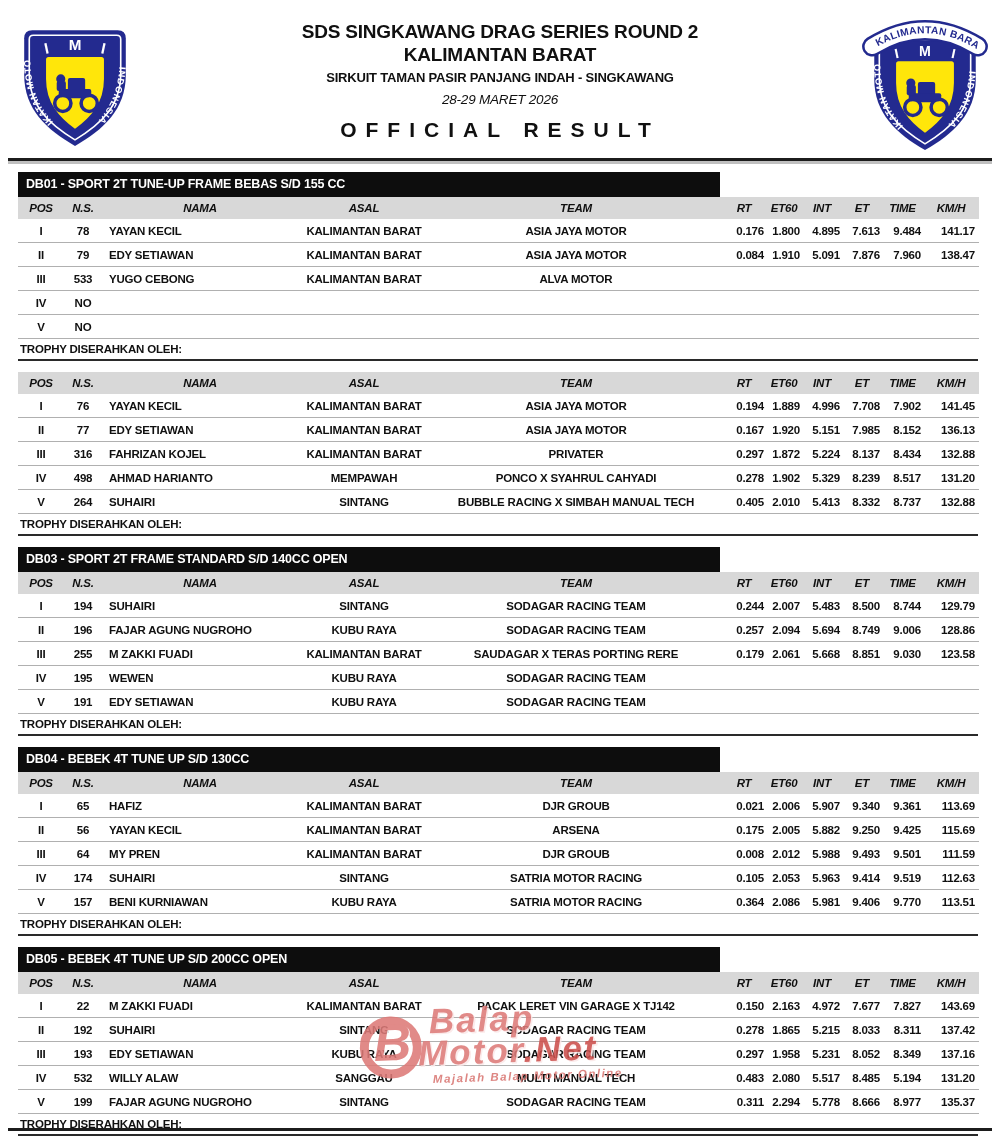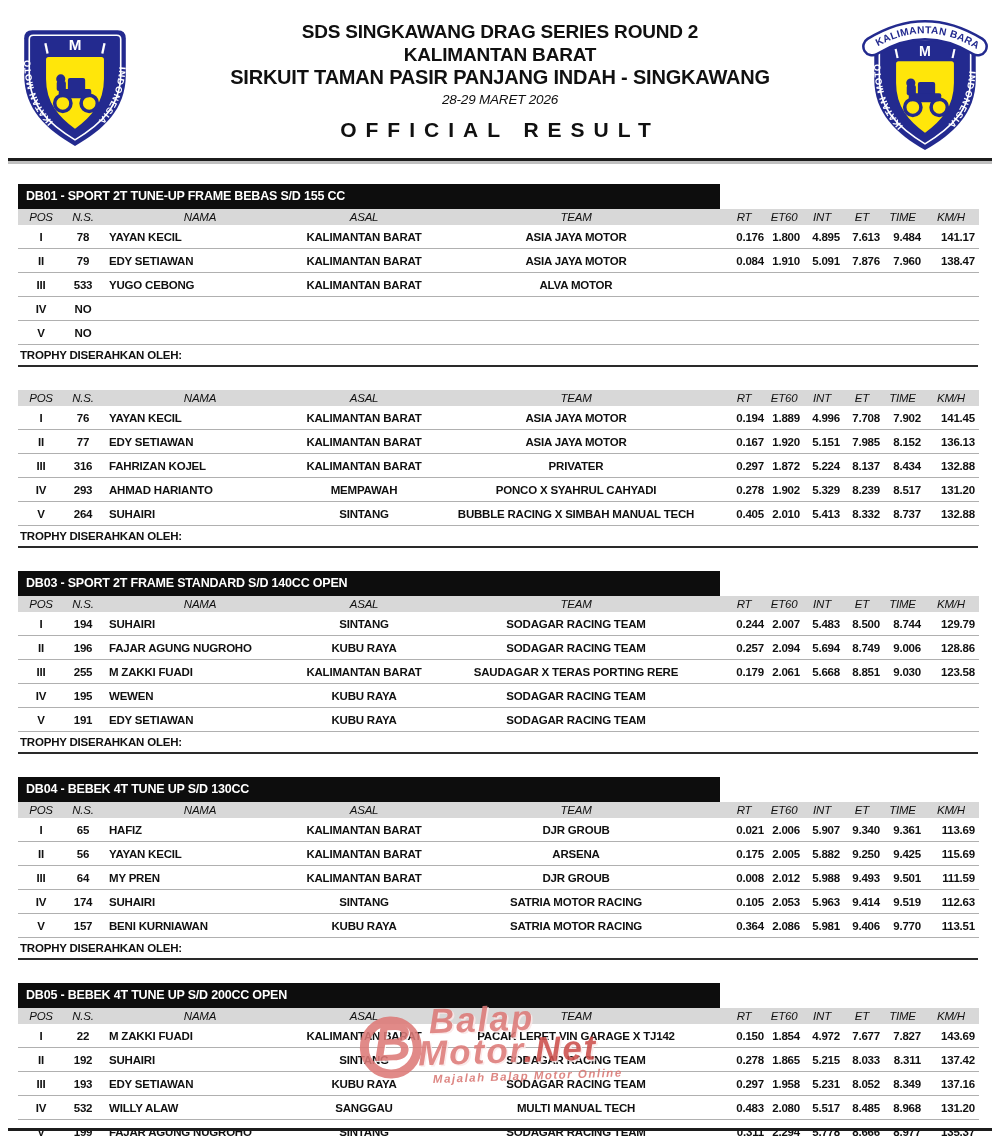--- a/index.html
+++ b/index.html
@@ -6,45 +6,45 @@
   .page {
     position:relative; width:1000px; height:1136px; margin:0 auto;
     background:#fff; overflow:hidden;
     font-family:"Liberation Sans", sans-serif; color:#101010;
   }
   
   .hdr { position:relative; height:158px; }
   .hdr-text { padding-top:20px; text-align:center; letter-spacing:-0.2px; }
   .h-line1 { font-size:19px; font-weight:700; line-height:23px; }
   .h-line2 { font-size:19px; font-weight:700; line-height:24px; }
-  .h-line3 { font-size:20px; font-weight:700; line-height:21px; }
+  .h-line3 { font-size:13px; font-weight:700; line-height:21px; }
   .h-date  { font-size:13.5px; font-weight:400; line-height:19px; margin-top:2px;font-style:italic; }
   .h-official { font-size:21px; font-weight:900; letter-spacing:9px; margin-top:9px; }
   .logo { position:absolute; top:22px; }
   .logo-left  { left:14px; }
   .logo-right { right:12px; top:16px; }
   .rule-top {
     height:3px; background:#1c1c1c; margin:0 8px;
     box-shadow:0 3px 0 rgba(140,140,140,.55);
   }
   
   main { display:block; padding:0 22px 0 18px; }
-  .result-section { margin-top:23px; }
+  .result-section { margin-top:11px; }
   .section-title {
     width:702px; height:25px; background:#0d0d0d; color:#ffffff;
     font-size:12.5px; font-weight:700; letter-spacing:-0.2px;
     line-height:25px; padding-left:8px; box-sizing:border-box;
   }
   table.result-table { width:960px; border-collapse:collapse; table-layout:fixed; }
   col.c-pos{width:46px} col.c-ns{width:38px} col.c-nama{width:196px}
   col.c-asal{width:132px} col.c-team{width:292px} col.c-rt{width:44px}
   col.c-et60{width:36px} col.c-int{width:40px} col.c-et{width:40px}
   col.c-time{width:41px} col.c-kmh{width:56px}
   .result-table th {
-    background:#d8d8d8; height:16px; font-size:11.5px; font-weight:400;
+    background:#d8d8d8; height:22px; font-size:11.5px; font-weight:700;
     font-style:italic; text-align:center; letter-spacing:-0.2px; padding:0;
   }
   .result-table td {
     height:23px; font-size:11.5px; font-weight:700; letter-spacing:-0.2px;
     border-bottom:1px solid #b0b0b0; padding:0; white-space:nowrap; overflow:hidden;
   }
   .result-table td:nth-child(1), .result-table td:nth-child(2) { text-align:center; }
   .result-table td:nth-child(3) { text-align:left; padding-left:7px; }
   .result-table td:nth-child(4), .result-table td:nth-child(5) { text-align:center; }
   .result-table td:nth-child(n+6) { text-align:right; padding-right:2px; }
@@ -332,21 +332,21 @@
               <td>PRIVATER</td>
               <td>0.297</td>
               <td>1.872</td>
               <td>5.224</td>
               <td>8.137</td>
               <td>8.434</td>
               <td>132.88</td>
             </tr>
             <tr>
               <td>IV</td>
-              <td>293</td>
+              <td>498</td>
               <td>AHMAD HARIANTO</td>
               <td>MEMPAWAH</td>
               <td>PONCO X SYAHRUL CAHYADI</td>
               <td>0.278</td>
               <td>1.902</td>
               <td>5.329</td>
               <td>8.239</td>
               <td>8.517</td>
               <td>131.20</td>
             </tr>
@@ -604,21 +604,21 @@
             </tr>
           </thead>
         <tbody>
             <tr>
               <td>I</td>
               <td>22</td>
               <td>M ZAKKI FUADI</td>
               <td>KALIMANTAN BARAT</td>
               <td>PACAK LERET VIN GARAGE X TJ142</td>
               <td>0.150</td>
-              <td>1.854</td>
+              <td>2.163</td>
               <td>4.972</td>
               <td>7.677</td>
               <td>7.827</td>
               <td>143.69</td>
             </tr>
             <tr>
               <td>II</td>
               <td>192</td>
               <td>SUHAIRI</td>
               <td>SINTANG</td>
@@ -646,21 +646,21 @@
             <tr>
               <td>IV</td>
               <td>532</td>
               <td>WILLY ALAW</td>
               <td>SANGGAU</td>
               <td>MULTI MANUAL TECH</td>
               <td>0.483</td>
               <td>2.080</td>
               <td>5.517</td>
               <td>8.485</td>
-              <td>8.968</td>
+              <td>5.194</td>
               <td>131.20</td>
             </tr>
             <tr>
               <td>V</td>
               <td>199</td>
               <td>FAJAR AGUNG NUGROHO</td>
               <td>SINTANG</td>
               <td>SODAGAR RACING TEAM</td>
               <td>0.311</td>
               <td>2.294</td>

